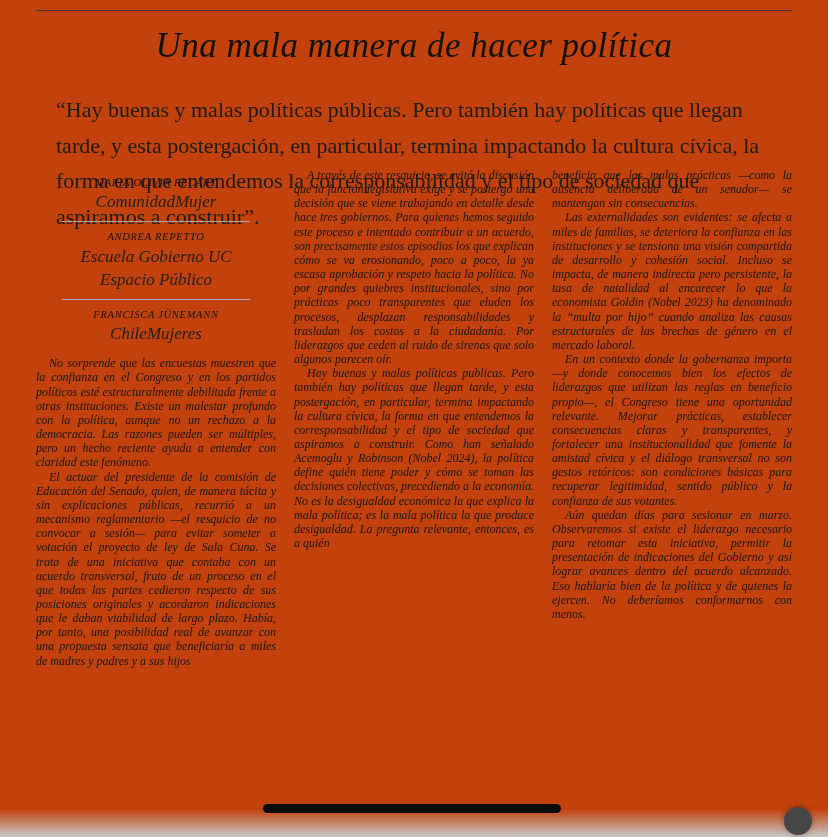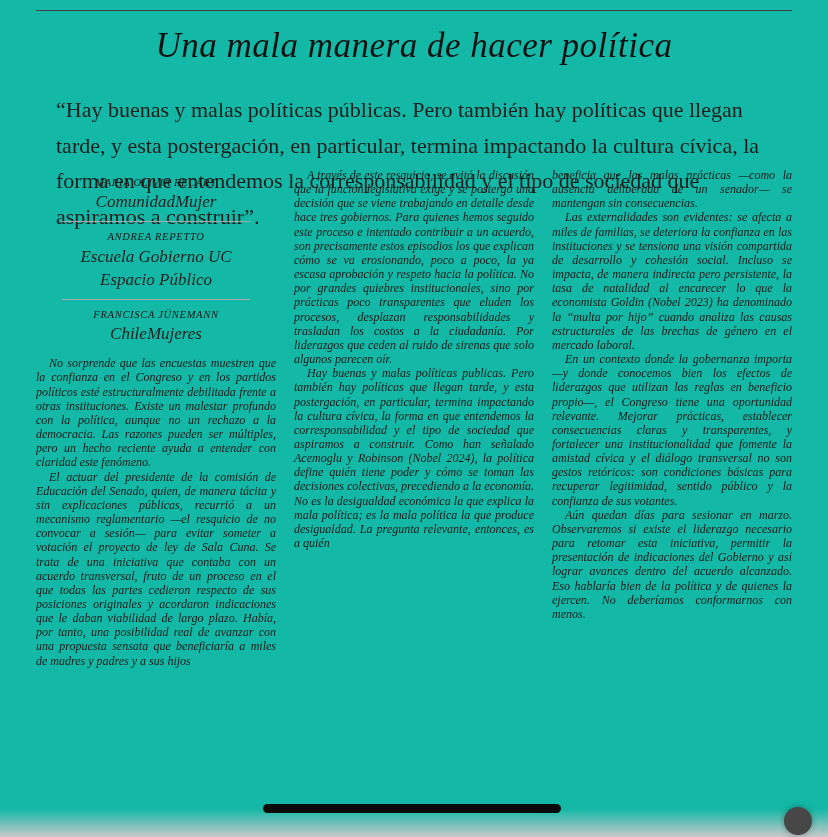--- a/index.html
+++ b/index.html
@@ -11,21 +11,21 @@
     height: 837px;
     position: relative;
     overflow: hidden;
     background: #ffffff;
     font-family: "Liberation Serif", serif;
     color: #1a1a1a;
   }
   .page {
     position: absolute;
     inset: 0;
-    background: #14b8a6;
+    background: #c2410c;
   }
   .top-rule {
     position: absolute;
     left: 36px;
     right: 36px;
     top: 10px;
     border-top: 1.6px solid #3d3d3d;
   }
   .title {
     position: absolute;

